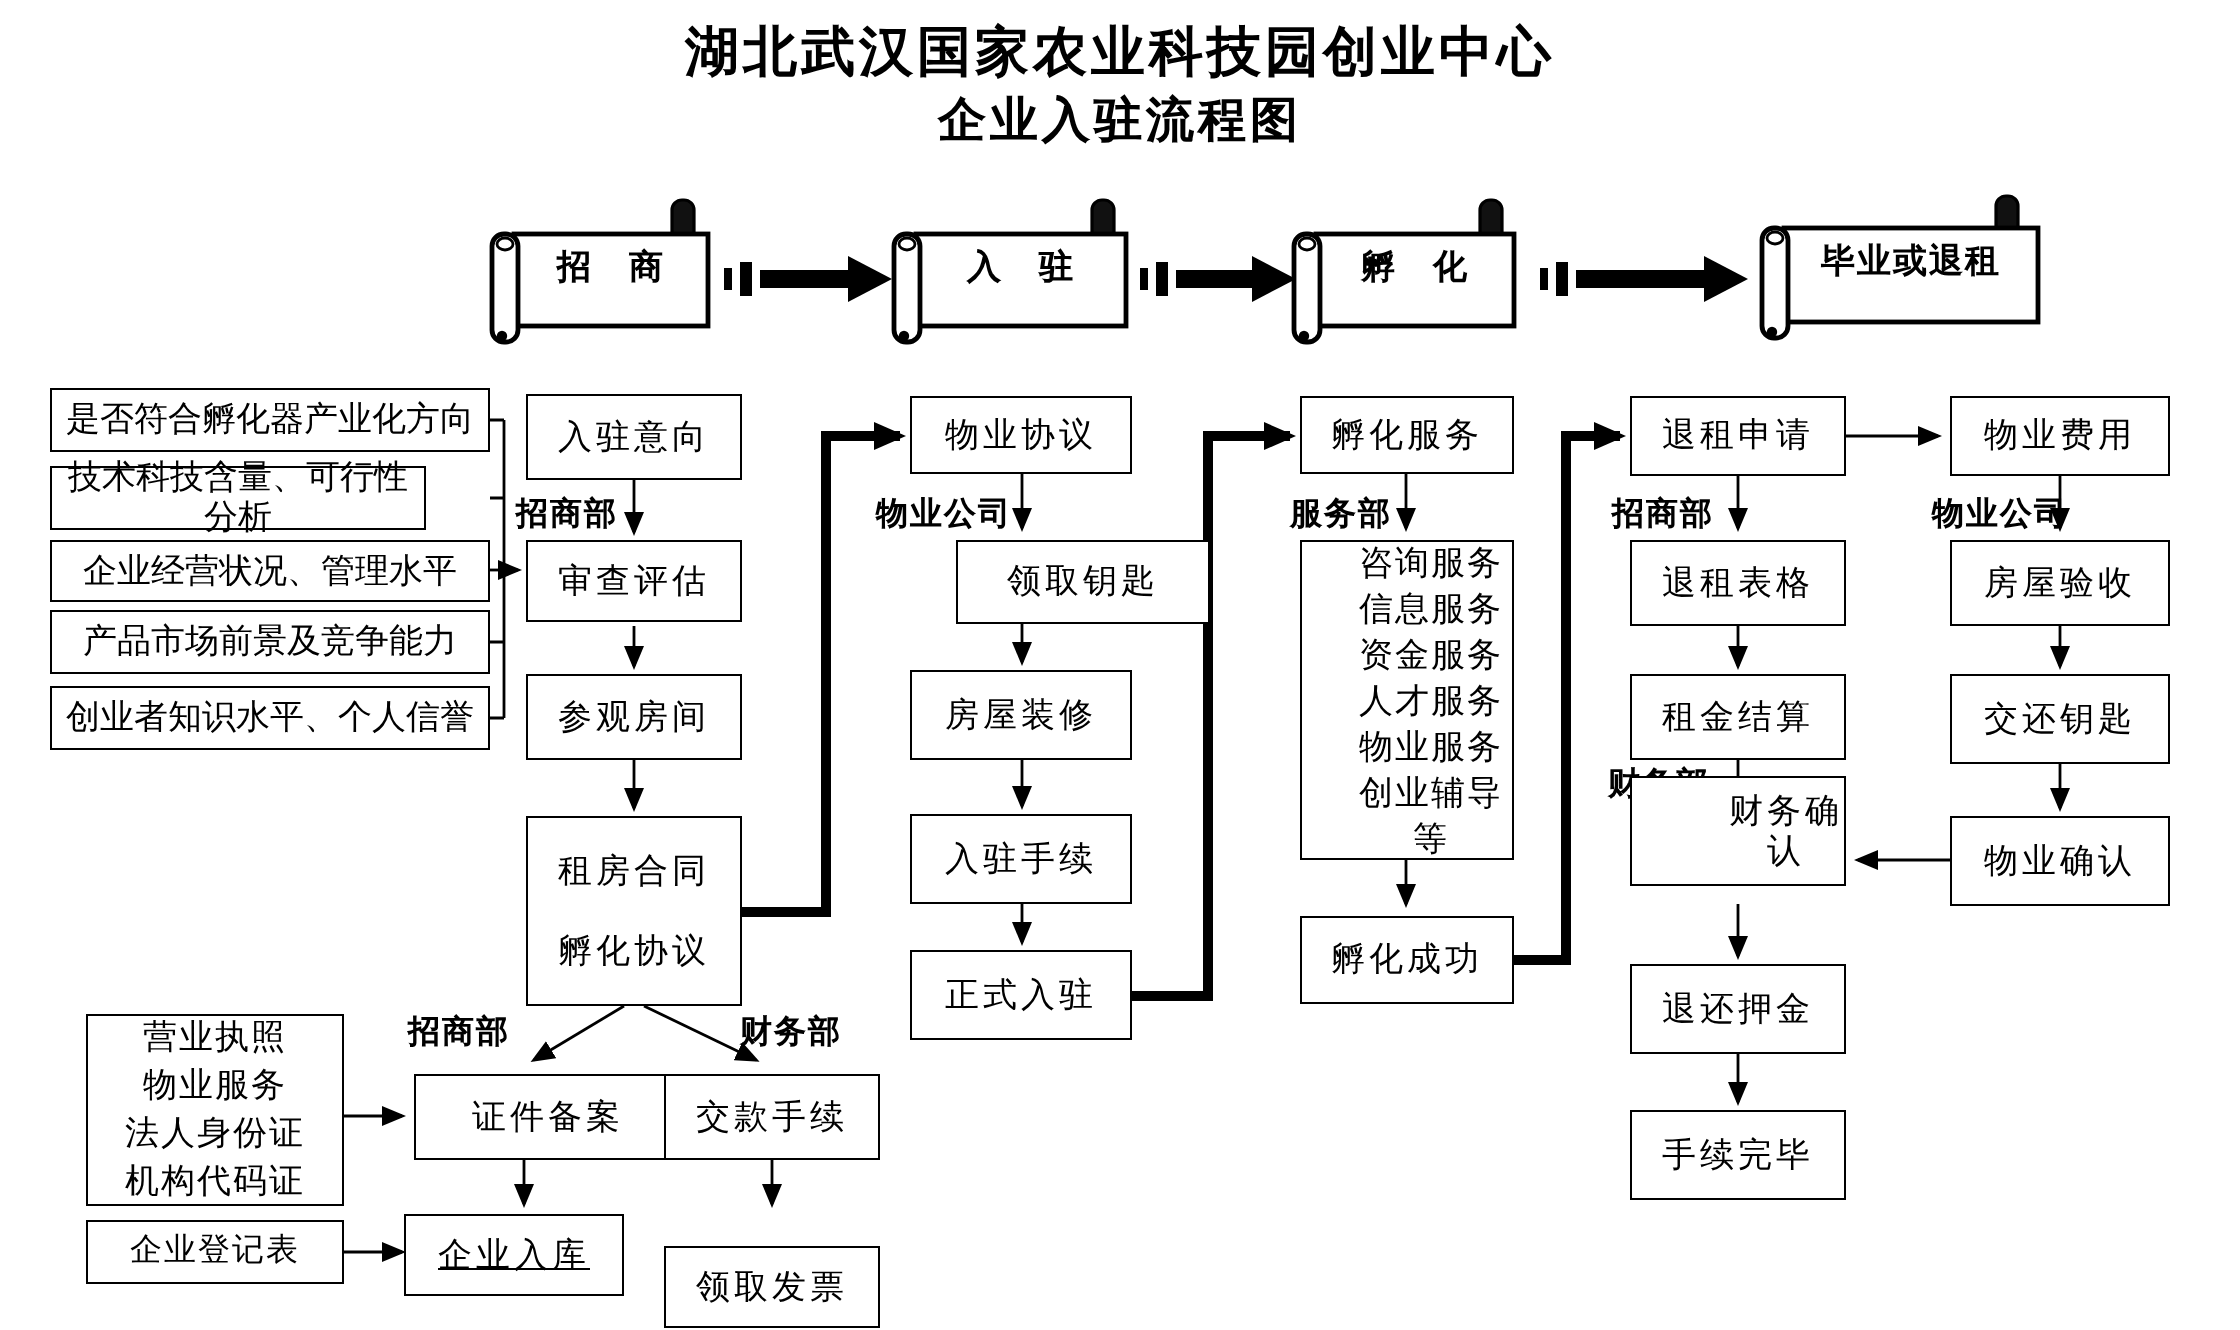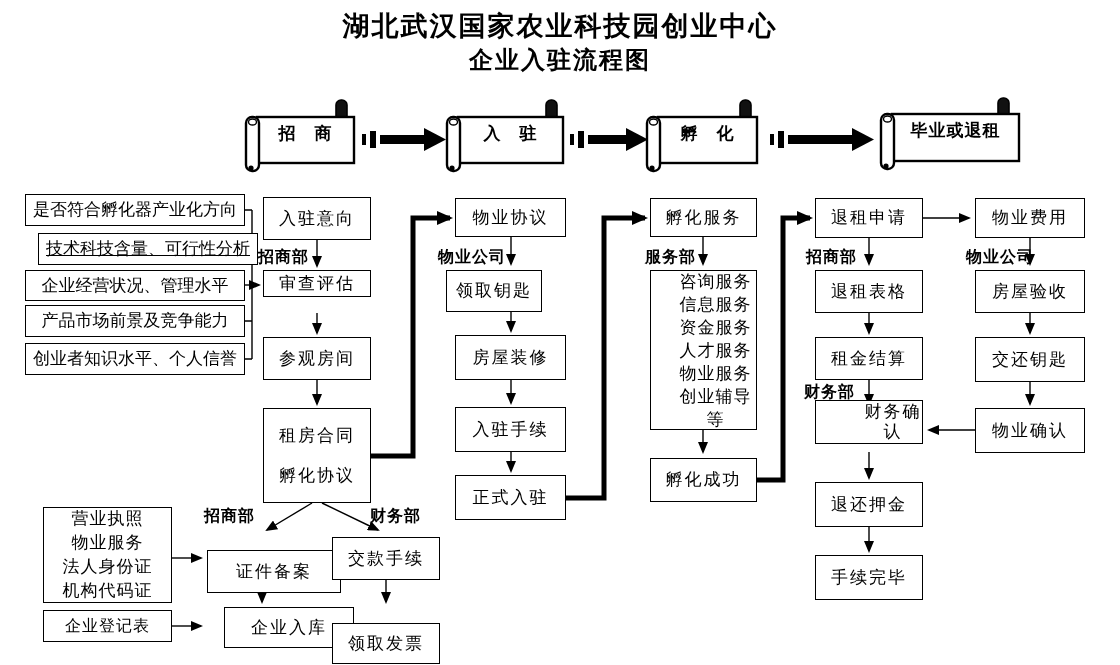--- a/index.html
+++ b/index.html
@@ -142,68 +142,68 @@
   <div class="dept" style="left:258px;top:247px;">招商部</div>
   <div class="dept" style="left:438px;top:247px;">物业公司</div>
   <div class="dept" style="left:645px;top:247px;">服务部</div>
   <div class="dept" style="left:806px;top:247px;">招商部</div>
   <div class="dept" style="left:966px;top:247px;">物业公司</div>
   <div class="dept" style="left:804px;top:382px;">财务部</div>
   <div class="dept" style="left:204px;top:506px;">招商部</div>
   <div class="dept" style="left:370px;top:506px;">财务部</div>
 
   <div class="node crit" style="left:25px;top:194px;width:220px;height:32px;">是否符合孵化器产业化方向</div>
-  <div class="node crit" style="left:38px;top:233px;width:220px;height:32px;text-decoration:underline;">技术科技含量、可行性分析</div>
+  <div class="node crit" style="left:25px;top:233px;width:188px;height:32px;">技术科技含量、可行性分析</div>
   <div class="node crit" style="left:25px;top:270px;width:220px;height:31px;">企业经营状况、管理水平</div>
   <div class="node crit" style="left:25px;top:305px;width:220px;height:32px;">产品市场前景及竞争能力</div>
   <div class="node crit" style="left:25px;top:343px;width:220px;height:32px;">创业者知识水平、个人信誉</div>
 
   <div class="node" style="left:263px;top:197px;width:108px;height:43px;">入驻意向</div>
-  <div class="node" style="left:263px;top:270px;width:108px;height:27px;">审查评估</div>
+  <div class="node" style="left:263px;top:270px;width:108px;height:41px;">审查评估</div>
   <div class="node" style="left:263px;top:337px;width:108px;height:43px;">参观房间</div>
   <div class="node col contract" style="left:263px;top:408px;width:108px;height:95px;">
     <div>租房合同</div>
     <div>孵化协议</div>
   </div>
 
   <div class="node" style="left:455px;top:198px;width:111px;height:39px;">物业协议</div>
-  <div class="node" style="left:446px;top:270px;width:96px;height:42px;">领取钥匙</div>
+  <div class="node" style="left:478px;top:270px;width:127px;height:42px;">领取钥匙</div>
   <div class="node" style="left:455px;top:335px;width:111px;height:45px;">房屋装修</div>
   <div class="node" style="left:455px;top:407px;width:111px;height:45px;">入驻手续</div>
   <div class="node" style="left:455px;top:475px;width:111px;height:45px;">正式入驻</div>
 
   <div class="node" style="left:650px;top:198px;width:107px;height:39px;">孵化服务</div>
   <div class="node col svc" style="left:650px;top:270px;width:107px;height:160px;padding-left:24px;">
     <div>咨询服务</div>
     <div>信息服务</div>
     <div>资金服务</div>
     <div>人才服务</div>
     <div>物业服务</div>
     <div>创业辅导</div>
     <div>等</div>
   </div>
   <div class="node" style="left:650px;top:458px;width:107px;height:44px;">孵化成功</div>
 
   <div class="node" style="left:815px;top:198px;width:108px;height:40px;">退租申请</div>
   <div class="node" style="left:815px;top:270px;width:108px;height:43px;">退租表格</div>
   <div class="node" style="left:815px;top:337px;width:108px;height:43px;">租金结算</div>
-  <div class="node" style="left:815px;top:400px;width:108px;height:44px;padding-left:48px;">财务确认</div>
+  <div class="node" style="left:815px;top:388px;width:108px;height:55px;padding-left:48px;">财务确认</div>
   <div class="node" style="left:815px;top:482px;width:108px;height:45px;">退还押金</div>
   <div class="node" style="left:815px;top:555px;width:108px;height:45px;">手续完毕</div>
 
   <div class="node" style="left:975px;top:198px;width:110px;height:40px;">物业费用</div>
   <div class="node" style="left:975px;top:270px;width:110px;height:43px;">房屋验收</div>
   <div class="node" style="left:975px;top:337px;width:110px;height:45px;">交还钥匙</div>
   <div class="node" style="left:975px;top:408px;width:110px;height:45px;">物业确认</div>
 
   <div class="node col docs" style="left:43px;top:507px;width:129px;height:96px;">
     <div>营业执照</div>
     <div>物业服务</div>
     <div>法人身份证</div>
     <div>机构代码证</div>
   </div>
   <div class="node" style="left:43px;top:610px;width:129px;height:32px;font-size:16px;letter-spacing:1px;text-align:center;">企业登记表</div>
-  <div class="node" style="left:207px;top:550px;width:134px;height:43px;">证件备案</div>
+  <div class="node" style="left:207px;top:537px;width:134px;height:43px;">证件备案</div>
   <div class="node" style="left:332px;top:537px;width:108px;height:43px;">交款手续</div>
-  <div class="node" style="left:224px;top:607px;width:130px;height:41px;">企业入库</div>
+  <div class="node" style="left:202px;top:607px;width:110px;height:41px;text-decoration:underline;">企业入库</div>
   <div class="node" style="left:332px;top:607px;width:108px;height:41px;margin-top:16px;">领取发票</div>
 
 </div>
 
 </body></html>

